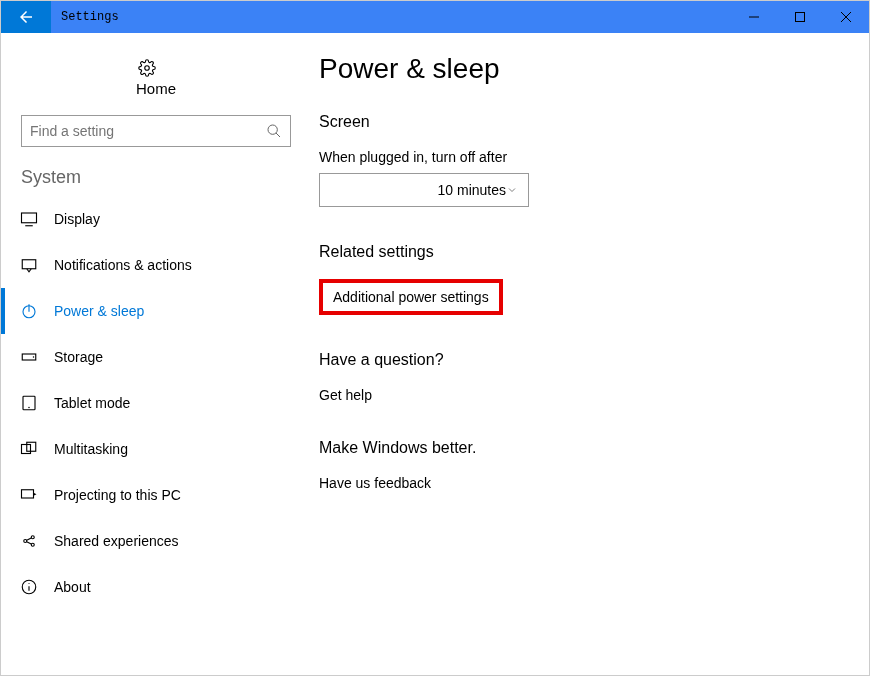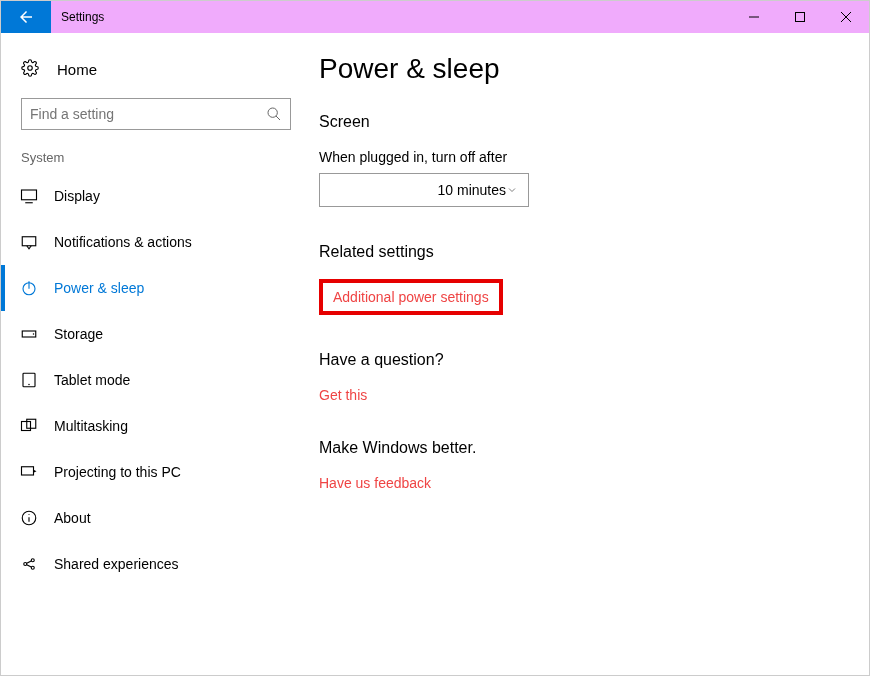--- a/index.html
+++ b/index.html
@@ -1,53 +1,53 @@
 <!DOCTYPE html>
 <html><head>
   <meta charset="utf-8">
   <style>
     * { box-sizing: border-box; margin: 0; padding: 0; }
     body { font-family: "Segoe UI", Tahoma, sans-serif; font-size: 14px; color: #000; background: #fff; width: 870px; height: 676px; overflow: hidden; border: 1px solid #ccc; }
 
-    .titlebar { height: 32px; background: #f0abfc; display: flex; align-items: stretch; }
+    .titlebar { height: 32px; background: #3b82f6; display: flex; align-items: stretch; font-family: Liberation Mono, monospace; }
     .back-btn { width: 50px; background: #0078d7; display: flex; align-items: center; justify-content: center; cursor: pointer; }
     .back-btn svg { width: 18px; height: 18px; }
     .title { display: flex; align-items: center; padding-left: 10px; font-size: 12px; flex: 1; }
     .win-controls { display: flex; }
     .win-btn { width: 46px; display: flex; align-items: center; justify-content: center; cursor: pointer; }
     .win-btn svg { width: 10px; height: 10px; }
 
     .content { display: flex; height: calc(100% - 32px); }
     .sidebar { width: 310px; padding: 18px 0 0 0; }
-    .home-row { display: flex; align-items: center; padding: 8px 20px 18px 20px; cursor: pointer; }
+    .home-row { display: flex; align-items: center; padding: 8px 20px 18px 20px; cursor: pointer; flex-direction: column; }
     .home-row .icon-slot { width: 22px; margin-right: 14px; }
     .home-label { font-size: 15px; }
 
     .find-box { margin: 0 20px 20px 20px; border: 1px solid #999; height: 32px; display: flex; align-items: center; padding: 0 8px; }
     .find-box input { border: none; outline: none; flex: 1; font-size: 14px; font-family: inherit; background: transparent; color: #6d28d9; }
     .find-box .srch { width: 16px; height: 16px; }
 
-    .cat-label { font-size: 13px; color: #666; padding: 0 20px 8px 20px; }
+    .cat-label { font-size: 18px; color: #666; padding: 0 20px 8px 20px; }
 
     .nav-item { display: flex; align-items: center; height: 46px; padding: 0 17px; cursor: pointer; position: relative; }
     .nav-item .icon-slot { width: 22px; margin-right: 14px; display: flex; align-items: center; justify-content: center; }
     .nav-item.active { color: #0078d7; }
     .nav-item.active::before { content: ""; position: absolute; left: 0; top: 0; bottom: 0; width: 4px; background: #0078d7; }
 
     .main { flex: 1; padding: 20px 30px 20px 8px; }
     .h1 { font-size: 28px; font-weight: 400; margin-bottom: 28px; }
     .h2 { font-size: 16px; font-weight: 400; margin-bottom: 18px; }
     .grp-label { font-size: 14px; margin-bottom: 8px; }
 
     .combo { width: 210px; height: 34px; border: 1px solid #999; display: flex; align-items: center; padding: 0 10px; cursor: pointer; text-align: right; }
     .combo span { flex: 1; }
     .combo svg { width: 12px; height: 12px; }
 
     .section { margin-bottom: 36px; }
-    .link { color: #ef4444; cursor: pointer; }
+    .link { color: #000000; cursor: pointer; }
 
     .highlight-box { display: inline-block; padding: 6px 10px; border: 4px solid #e60000; }
   </style>
 </head>
 <body>
 
 <div class="titlebar">
   <div class="back-btn">
     <svg viewBox="0 0 24 24">
         <path d="M20 11H7.8l5.6-5.6L12 4l-8 8 8 8 1.4-1.4L7.8 13H20z" fill="#fff"></path>
@@ -162,37 +162,37 @@
             <rect x="2" y="5" width="16" height="11" fill="none" stroke="#000" stroke-width="1.5"></rect>
             <path d="M18 9l4 2-4 2z" fill="#000"></path>
           </svg>
       </span>
       <span>Projecting to this PC</span>
     </div>
 
     <div class="nav-item">
       <span class="icon-slot">
         <svg viewBox="0 0 24 24" width="18" height="18">
-            <circle cx="12" cy="12" r="9" fill="none" stroke="#000" stroke-width="1.5"></circle>
-            <path d="M12 7v1M12 11v6" stroke="#000" stroke-width="1.5"></path>
-          </svg>
-      </span>
-      <span>About</span>
-    </div>
-
-    <div class="nav-item">
-      <span class="icon-slot">
-        <svg viewBox="0 0 24 24" width="18" height="18">
             <circle cx="7" cy="12" r="2" fill="none" stroke="#000" stroke-width="1.5"></circle>
             <circle cx="17" cy="7" r="2" fill="none" stroke="#000" stroke-width="1.5"></circle>
             <circle cx="17" cy="17" r="2" fill="none" stroke="#000" stroke-width="1.5"></circle>
             <path d="M9 11l6-3M9 13l6 3" stroke="#000" stroke-width="1.5"></path>
           </svg>
       </span>
       <span>Shared experiences</span>
+    </div>
+
+    <div class="nav-item">
+      <span class="icon-slot">
+        <svg viewBox="0 0 24 24" width="18" height="18">
+            <circle cx="12" cy="12" r="9" fill="none" stroke="#000" stroke-width="1.5"></circle>
+            <path d="M12 7v1M12 11v6" stroke="#000" stroke-width="1.5"></path>
+          </svg>
+      </span>
+      <span>About</span>
     </div>
 
   </div>
 
   <div class="main">
     <h1 class="h1">Power &amp; sleep</h1>
 
     <div class="section">
       <h2 class="h2">Screen</h2>
       <div class="grp-label">When plugged in, turn off after</div>
@@ -206,21 +206,21 @@
 
     <div class="section">
       <h2 class="h2">Related settings</h2>
       <span class="highlight-box">
         <span class="link">Additional power settings</span>
       </span>
     </div>
 
     <div class="section">
       <h2 class="h2">Have a question?</h2>
-      <span class="link">Get this</span>
+      <span class="link">Get help</span>
     </div>
 
     <div class="section">
       <h2 class="h2">Make Windows better.</h2>
       <span class="link">Have us feedback</span>
     </div>
   </div>
 </div>
 
 </body></html>

